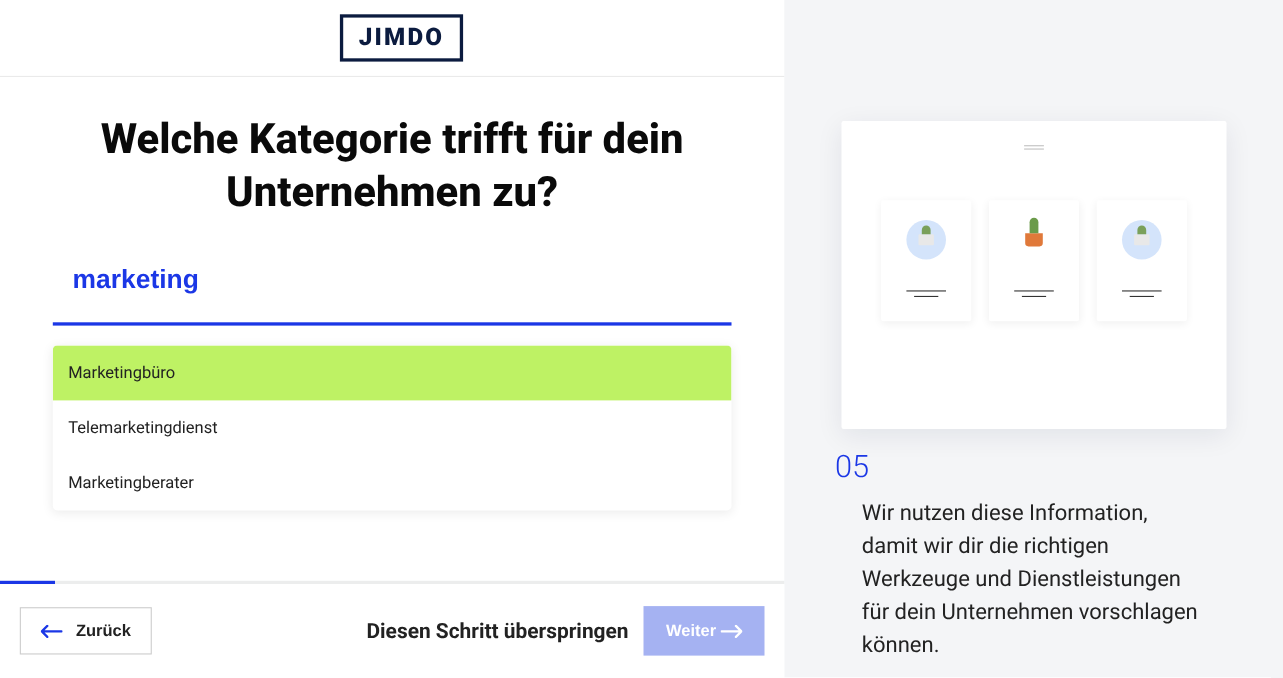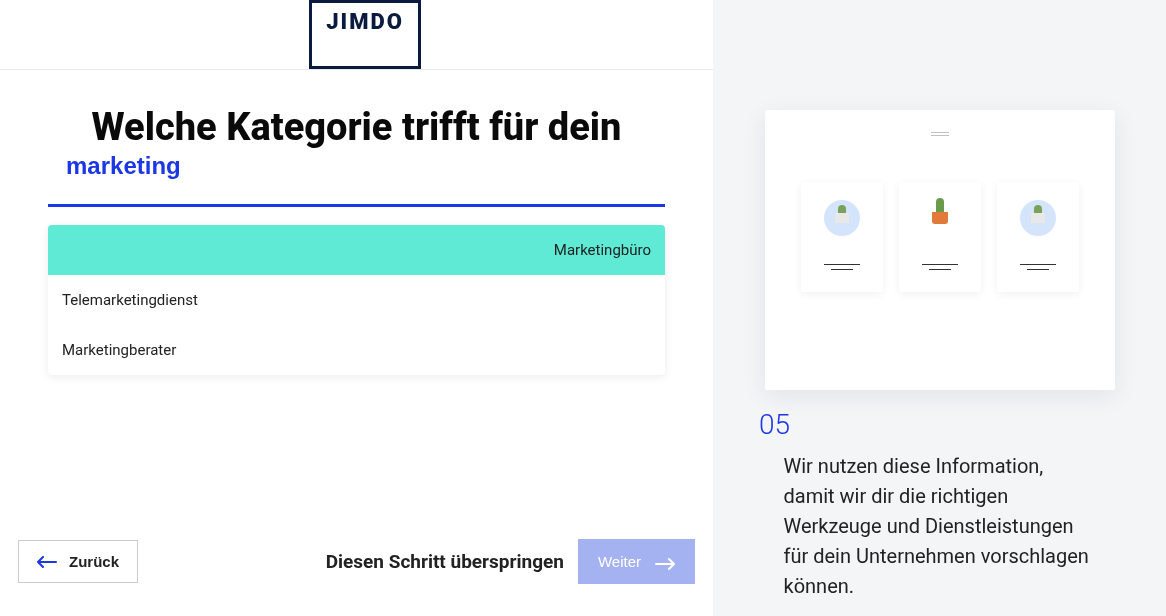--- a/index.html
+++ b/index.html
@@ -3,47 +3,47 @@
   <meta charset="utf-8">
   <style>
     * { box-sizing: border-box; margin: 0; padding: 0; }
     body { font-family: -apple-system, BlinkMacSystemFont, "Segoe UI", Roboto, Helvetica, Arial, sans-serif; width: 1166px; height: 616px; overflow: hidden; background: #fff; position: relative; }
 
     .layout { display: flex; height: 100%; }
     .left { flex: 0 0 713px; display: flex; flex-direction: column; position: relative; }
     .right { flex: 1; background: #f4f5f7; padding: 24px 0 0 0; display: flex; flex-direction: column; align-items: center; }
 
     
-    .header { height: 70px; display: flex; justify-content: center; border-bottom: 1px solid #eaeaea; padding-left: 17px; }
+    .header { height: 70px; display: flex; align-items: center; justify-content: center; border-bottom: 1px solid #eaeaea; padding-left: 17px; }
     .logo-box { border: 3px solid #0b1b3f; padding: 6px 14px; }
     .logo-text { font-weight: 900; font-size: 22px; letter-spacing: 2px; color: #0b1b3f; }
 
     
     .main { flex: 1; padding: 34px 48px 0 48px; overflow: hidden; }
     .title { font-size: 38px; font-weight: 800; text-align: center; color: #0a0a0a; line-height: 1.25; }
 
-    .field-wrap { }
+    .field-wrap { margin-top: 42px; }
     .input-line { border-bottom: 3px solid #1b37e6; padding: 0 18px 24px 18px; }
     .input-inner { display: flex; align-items: center; }
     .search-input { border: none; outline: none; font-size: 24px; font-weight: 700; color: #1b37e6; flex: 1; background: transparent; }
 
     .dropdown { margin-top: 18px; border-radius: 4px; box-shadow: 0 2px 10px rgba(0,0,0,0.08); background: #fff; overflow: hidden; }
     .option { padding: 16px 14px; font-size: 15px; color: #222; cursor: pointer; }
-    .option.highlight { background: #5eead4; text-align: right; }
+    .option.highlight { background: #bef264; }
 
     
     .progress { position: absolute; left: 0; right: 0; bottom: 85px; height: 3px; background: #eceded; }
     .progress-fill { height: 100%; background: #1b37e6; }
 
     
-    .footer { position: absolute; left: 0; right: 0; bottom: 12px; height: 85px; display: flex; align-items: center; justify-content: space-between; padding: 0 18px; background: #fff; }
+    .footer { position: absolute; left: 0; right: 0; bottom: 0; height: 85px; display: flex; align-items: center; justify-content: space-between; padding: 0 18px; background: #fff; }
     .back-btn { display: inline-flex; align-items: center; gap: 12px; border: 1px solid #ccc; background: #fff; padding: 12px 18px; font-size: 15px; font-weight: 700; color: #222; cursor: pointer; }
     .footer-right { display: flex; align-items: center; gap: 14px; }
     .skip-link { font-size: 19px; font-weight: 700; color: #222; cursor: pointer; }
-    .next-btn { display: inline-flex; align-items: flex-end; gap: 14px; background: #a5b2f2; color: #fff; padding: 14px 20px; font-size: 15px; font-weight: 400; cursor: pointer; border: none; }
+    .next-btn { display: inline-flex; align-items: center; gap: 4px; background: #a5b2f2; color: #fff; padding: 14px 20px; font-size: 15px; font-weight: 700; cursor: pointer; border: none; }
 
     
     .preview-card { width: 350px; height: 280px; background: #fff; border-radius: 2px; box-shadow: 0 6px 24px rgba(10,20,60,0.08); margin-top: 86px; padding: 18px 22px 0 22px; display: flex; flex-direction: column; align-items: center; }
     .hamburger { margin-top: 2px; margin-bottom: 44px; }
     .hamburger-line { width: 18px; height: 1px; background: #c0c0c0; margin: 2px 0; }
     .cards-row { display: flex; gap: 16px; width: 100%; justify-content: center; }
     .mini-card { flex: 1; background: #fff; box-shadow: 0 2px 8px rgba(0,0,0,0.06); border-radius: 2px; padding: 18px 10px 22px 10px; display: flex; flex-direction: column; align-items: center; max-width: 82px; }
     .circle { width: 36px; height: 36px; border-radius: 50%; display: flex; align-items: center; justify-content: center; margin-bottom: 26px; }
     .circle.blue { background: #d4e4fb; }
     .circle.nobg { background: transparent; }
@@ -66,20 +66,21 @@
   <div class="left">
     <div class="header">
       <div class="logo-box">
         <div class="logo-text">JIMDO</div>
       </div>
     </div>
 
     <div class="main">
       <h1 class="title">
         <span>Welche Kategorie trifft für dein</span><br>
+        <span>Unternehmen zu?</span>
       </h1>
 
       <div class="field-wrap">
         <div class="input-line">
           <div class="input-inner">
             <input class="search-input" type="text" value="marketing" style="">
           </div>
         </div>
 
         <div class="dropdown">

